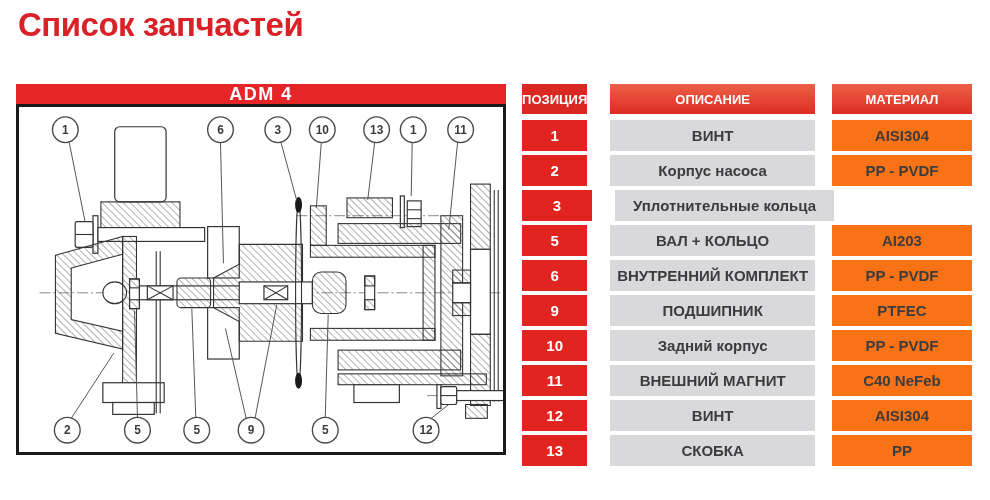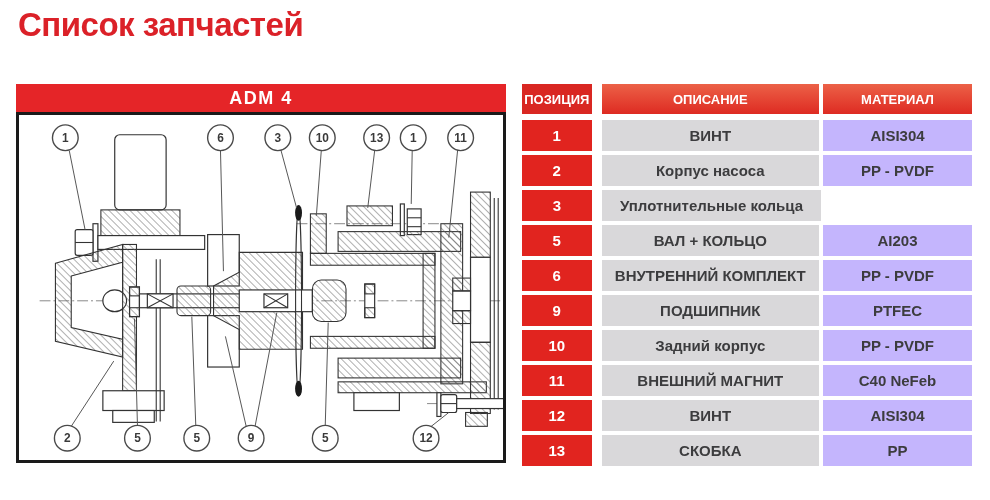--- a/index.html
+++ b/index.html
@@ -5,41 +5,41 @@
   html,body{margin:0;padding:0;background:#ffffff;}
   #page{position:relative;width:990px;height:500px;background:#ffffff;
         font-family:"Liberation Sans",sans-serif;overflow:hidden;}
 
   
   #page-title{position:absolute;left:18px;top:6px;font-size:33px;font-weight:700;
               letter-spacing:-0.5px;color:#DB2128;}
 
   
   #diagram{position:absolute;left:16px;top:84px;width:490px;}
-  #diagram .banner{height:28px;background:#E52528;color:#fff;display:flex;
+  #diagram .banner{height:20px;background:#E52528;color:#fff;display:flex;
                    align-items:center;justify-content:center;font-size:18px;
                    font-weight:700;letter-spacing:1.5px;text-align:center;}
   #diagram .draw-box{height:345px;border:3px solid #1a1a1a;background:#fff;}
   #diagram svg{display:block;}
 
   
   #table{position:absolute;left:522px;top:84px;width:450px;font-size:15px;}
-  .trow{display:flex;margin-bottom:4px;}
+  .trow{display:flex;margin-bottom:4px;gap:13px;}
   .cell{display:flex;align-items:center;justify-content:center;text-align:center;font-weight:bold;}
   .c-pos{width:70px;margin-right:10px;}
   .c-desc{width:219px;margin-right:4px;}
   .c-mat{width:150px;}
   .hrow .cell{height:30px;color:#ffffff;font-weight:700;font-size:13px;}
   .hrow{margin-bottom:6px;}
   .hrow .c-pos{background:#D92722;}
   .hrow .c-desc,.hrow .c-mat{background:linear-gradient(180deg,#EC6147,#DE2B22);}
   .drow .cell{height:31px;}
   .drow .c-pos{background:#E1241F;color:#ffffff;font-weight:700;}
   .drow .c-desc{background:#D9D8DA;color:#3C3C3E;}
-  .drow .c-mat{background:#c4b5fd;color:#3C3C3E;}
+  .drow .c-mat{background:#f97316;color:#3C3C3E;}
 </style>
 </head>
 <body>
 
 <div id="page">
 
   <div id="page-title">Список запчастей</div>
 
   <div id="diagram">
     <div class="banner">ADM 4</div>

